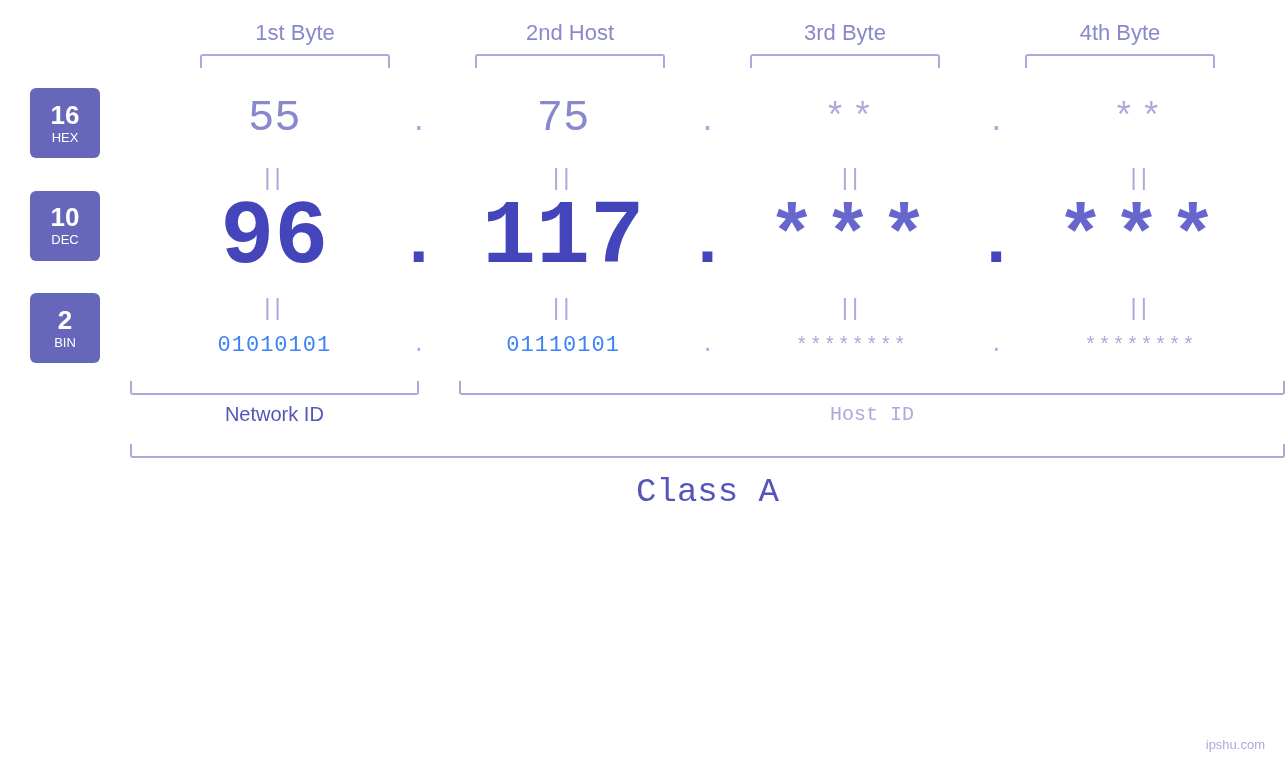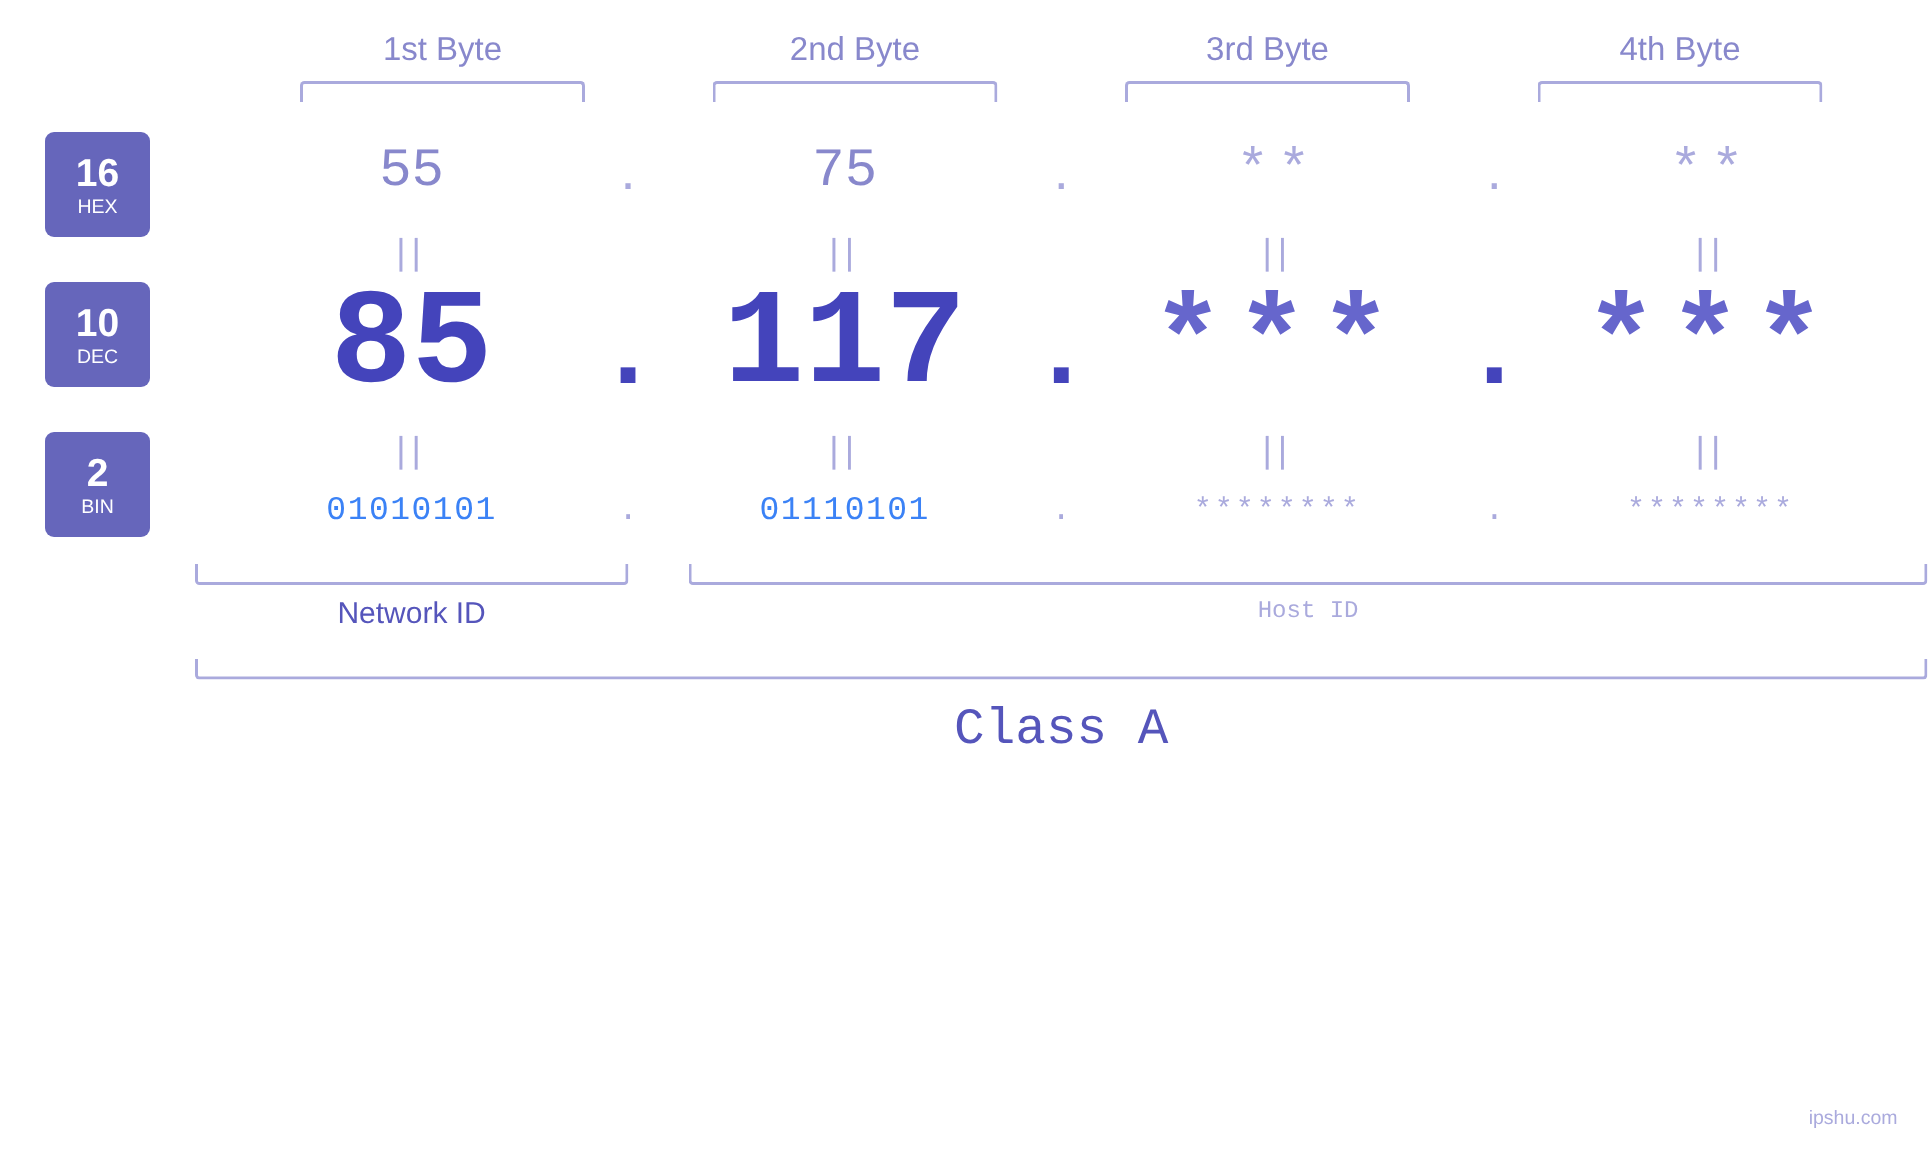--- a/index.html
+++ b/index.html
@@ -88,21 +88,21 @@
 
     .badge-text {
       font-size: 13px;
       font-weight: normal;
       margin-top: 2px;
     }
 
     
     .hex-value {
       color: #8888cc;
-      font-size: 36px;
+      font-size: 44px;
       font-family: 'Courier New', Courier, monospace;
       padding: 15px 0;
     }
 
     .dot-small {
       color: #aaaadd;
       font-size: 36px;
       font-family: Arial, sans-serif;
     }
 
@@ -198,21 +198,21 @@
       height: 30px;
     }
   </style>
 </head>
 <body>
 
 <div class="main-container">
 
   <div class="byte-headers">
     <div class="byte-label">1st Byte</div>
-    <div class="byte-label">2nd Byte</div>
+    <div class="byte-label">2nd Host</div>
     <div class="byte-label">3rd Byte</div>
     <div class="byte-label">4th Byte</div>
   </div>
 
   <div class="bracket-row">
     <div class="bracket"></div>
     <div class="bracket"></div>
     <div class="bracket"></div>
     <div class="bracket"></div>
   </div>
@@ -250,21 +250,21 @@
         <div class="equals">||</div>
         <div></div>
         <div class="equals">||</div>
         <div></div>
         <div class="equals">||</div>
         <div></div>
         <div class="equals">||</div>
       </div>
 
       <div class="data-row">
-        <div class="dec-value">85</div>
+        <div class="dec-value">96</div>
         <div class="dot-large">.</div>
         <div class="dec-value">117</div>
         <div class="dot-large">.</div>
         <div class="asterisk-dec">***</div>
         <div class="dot-large">.</div>
         <div class="asterisk-dec">***</div>
       </div>
 
       <div class="eq-row">
         <div class="equals">||</div>
@@ -296,21 +296,21 @@
       <div style="width:25%; height:14px; border:2px solid #aaaadd; border-top:none; border-radius:0 0 3px 3px;"></div>
 
       <div style="width:3.5%;"></div>
 
       <div style="width:71.5%; height:14px; border:2px solid #aaaadd; border-top:none; border-radius:0 0 3px 3px;"></div>
     </div>
 
     <div style="display:flex; width:100%; margin-top:8px;">
       <div style="width:25%; text-align:center; color:#5555bb; font-size:20px; font-family:Liberation Sans, sans-serif;">Network ID</div>
       <div style="width:3.5%;"></div>
-      <div style="width:71.5%; text-align:center; color:#aaaadd; font-size:16px; font-family:'Courier New',monospace;">Host ID</div>
+      <div style="width:71.5%; text-align:center; color:#aaaadd; font-size:20px; font-family:'Courier New',monospace;">Host ID</div>
     </div>
 
     <div style="width:100%; height:14px; border:2px solid #aaaadd; border-top:none; border-radius:0 0 3px 3px; margin-top:18px;"></div>
 
     <div style="text-align:center; color:#5555bb; font-size:34px; font-family:Liberation Mono, monospace; margin-top:15px; width:100%;">Class A</div>
 
   </div>
 
   <div class="watermark">ipshu.com</div>
 

